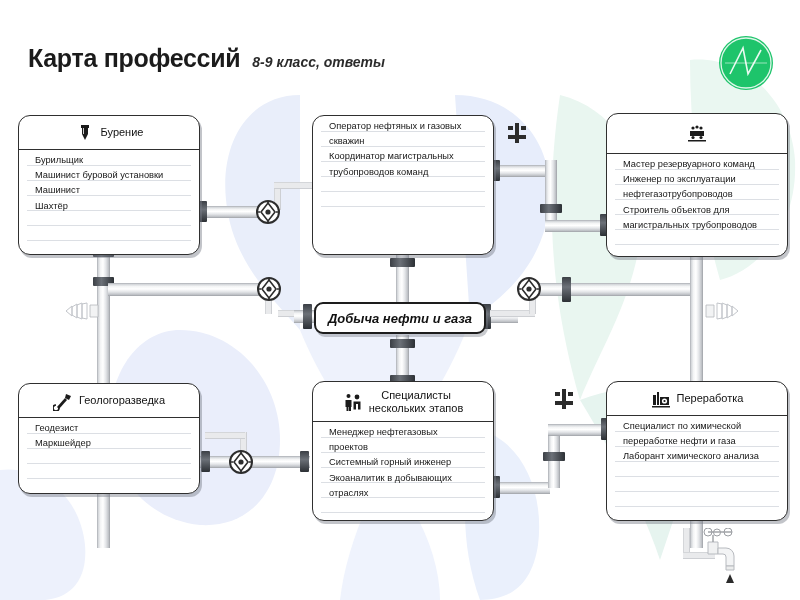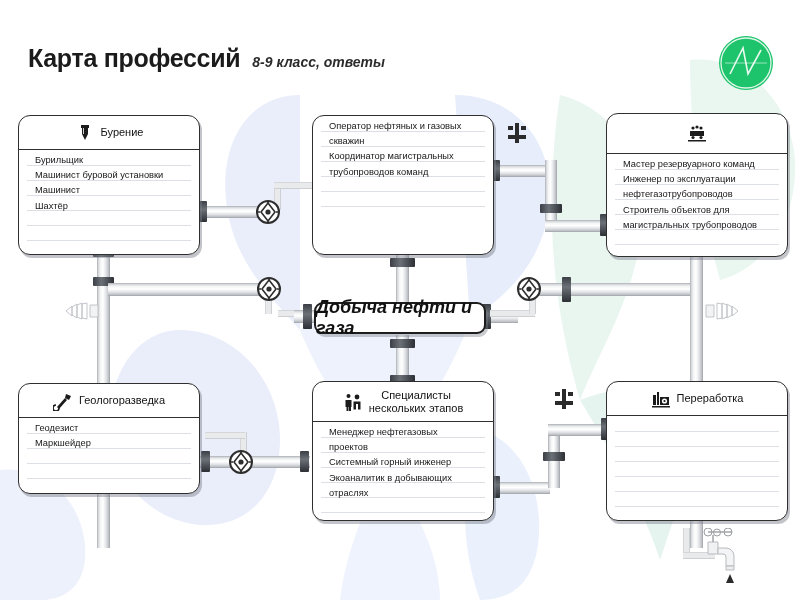--- a/index.html
+++ b/index.html
@@ -69,21 +69,21 @@
   
   .hub {
     position:absolute;
     border:2px solid #1d1d1d;
     border-radius:9px;
     background:#fff;
     display:flex; align-items:center; justify-content:center;
     box-shadow: 2px 3px 0 rgba(120,125,135,0.4);
     box-sizing:border-box;
   }
-  .hub-label { font-size:18px; font-weight:bold; font-style:italic; color:#111; }
+  .hub-label { font-size:13px; font-weight:bold; font-style:italic; color:#111; }
 
   
   .pipe-h {
     position:absolute;
     background: linear-gradient(to bottom,#cfd2d6 0%,#f3f4f5 22%,#ffffff 45%,#e3e5e8 72%,#b9bcc1 100%);
     border-top:1px solid #b9bcc1; border-bottom:1px solid #a9acb1;
     box-sizing:border-box;
   }
   .pipe-v {
     position:absolute;
@@ -412,20 +412,25 @@
     </div>
     <div class="card-body">
       <div class="rules">
         <div class="rule-line" style="top:15px"></div>
           <div class="rule-line" style="top:30px"></div>
         <div class="rule-line" style="top:45px"></div>
           <div class="rule-line" style="top:60px"></div>
         <div class="rule-line" style="top:75px"></div>
           <div class="rule-line" style="top:90px"></div>
       </div>
+      <div class="list">
+        <div>Специалист по химической</div>
+        <div>переработке нефти и газа</div>
+        <div>Лаборант химического анализа</div>
+      </div>
     </div>
   </div>
 
   <div class="hub" style="left:314px; top:302px; width:172px; height:32px;">
     <span class="hub-label">Добыча нефти и газа</span>
   </div>
 
 </div>
 
 </body></html>

